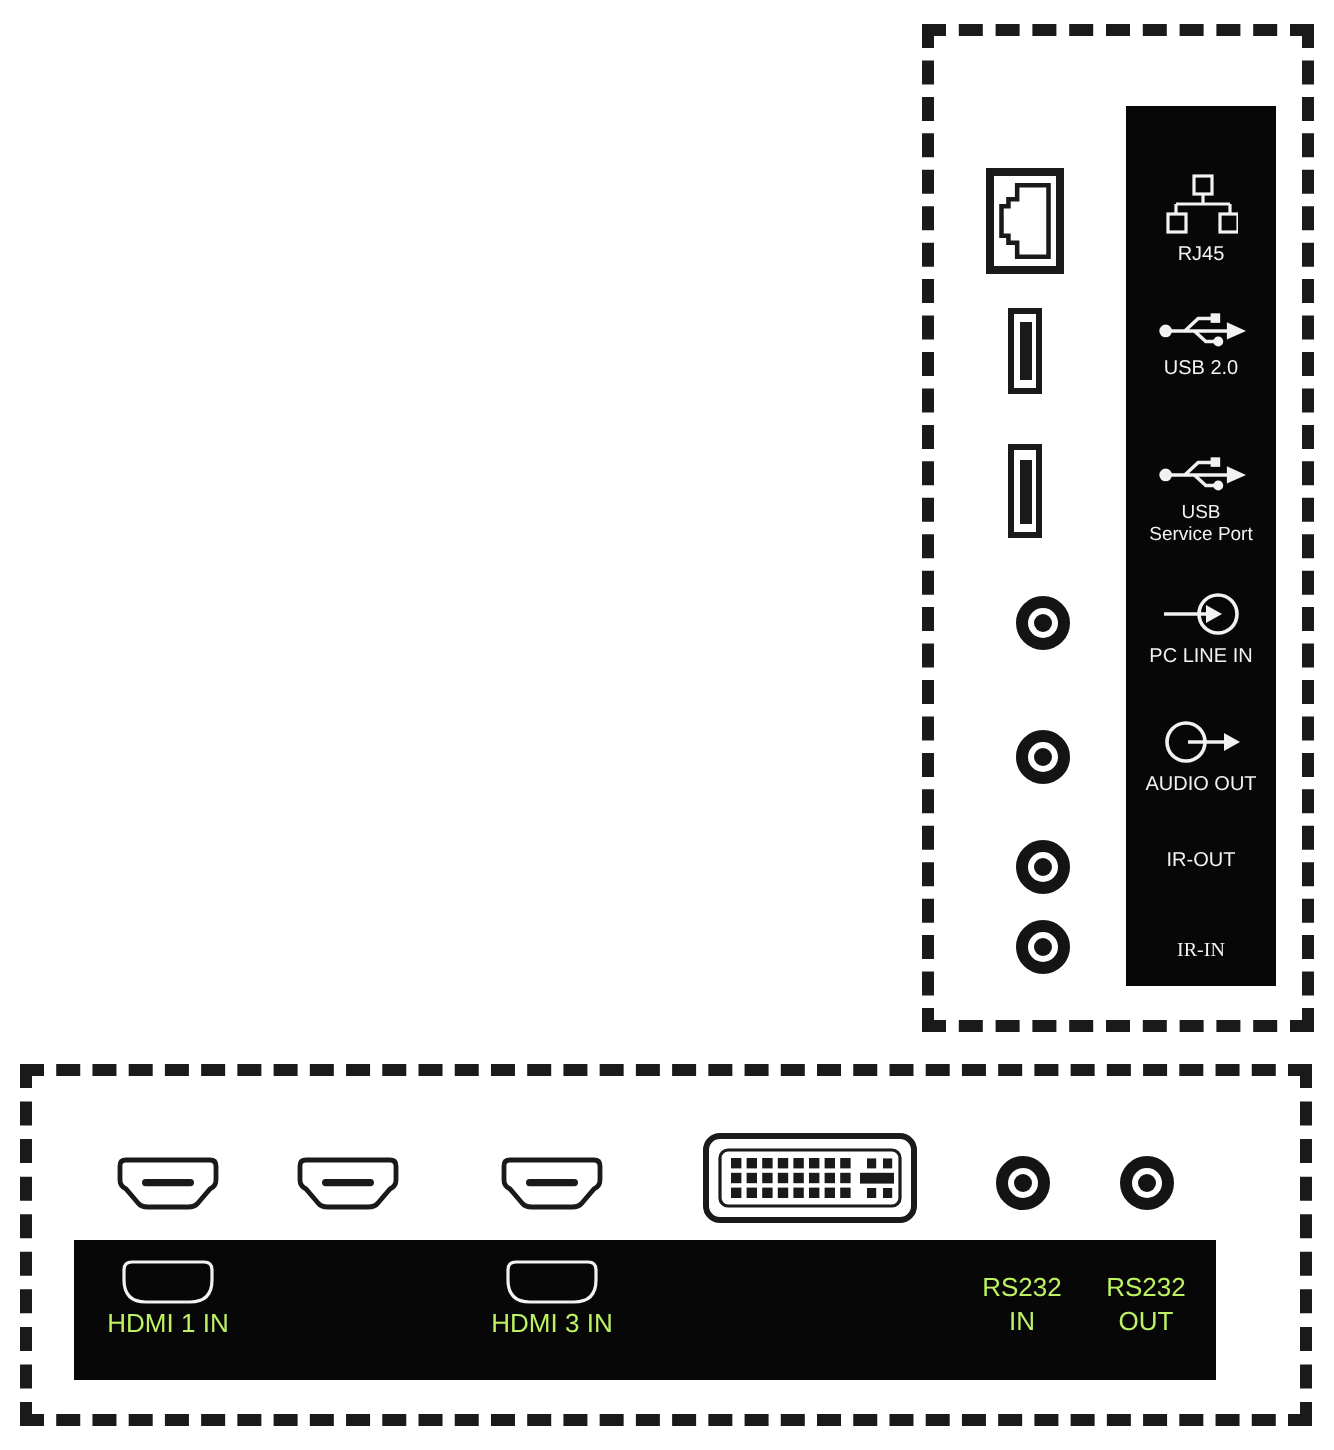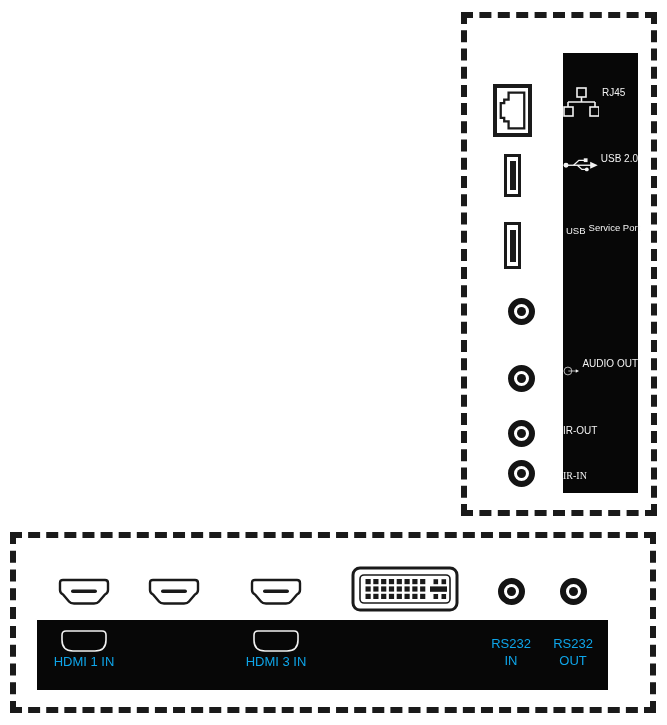--- a/index.html
+++ b/index.html
@@ -30,26 +30,26 @@
     background:#fff;display:flex;align-items:center;justify-content:center;}
   .jack::after{content:"";width:9px;height:9px;background:#141414;border-radius:50%;}
   #jack-pc-line-in{left:508px;top:298px;}
   #jack-audio-out{left:508px;top:365px;}
   #jack-ir-out{left:508px;top:420px;}
   #jack-ir-in{left:508px;top:460px;}
   #jack-rs232-in{left:498px;top:578px;}
   #jack-rs232-out{left:560px;top:578px;}
 
   
-  .v-item{position:absolute;left:0;width:100%;display:flex;flex-direction:row;
-    gap:3px;}
+  .v-item{position:absolute;left:0;width:100%;display:flex;flex-direction:column;
+    align-items:center;gap:3px;}
   .h-item{position:absolute;display:flex;flex-direction:column;align-items:center;gap:2px;}
   .lbl{color:#f2f2f2;font-size:10px;line-height:11px;text-align:center;white-space:nowrap;}
   .lbl-sm{color:#f2f2f2;font-size:9.5px;line-height:11px;text-align:center;white-space:nowrap;}
-  .lbl-lg{color:#0ea5e9;font-size:13px;line-height:15px;text-align:center;white-space:nowrap;}
+  .lbl-lg{color:#bef264;font-size:13px;line-height:15px;text-align:center;white-space:nowrap;}
 
   #v-rj45{top:34px;} #v-usb20{top:100px;} #v-usbsvc{top:172px;}
   #v-pcline{top:241px;} #v-audio{top:305px;} #v-irout{top:372px;} #v-irin{top:417px;font-family:Liberation Serif, serif;}
 
   #h-hdmi1{left:2px;top:10px;width:90px;}
   #h-hdmi2{left:92px;top:10px;width:90px;}
   #h-hdmi3{left:194px;top:10px;width:90px;}
   #h-dvi{left:323px;top:6px;width:90px;}
   #h-rs232in{left:439px;top:16px;width:70px;}
   #h-rs232out{left:501px;top:16px;width:70px;}
@@ -116,20 +116,28 @@
         <polygon points="36,8.5 46,13 36,17.5" fill="#f2f2f2"></polygon>
         <path d="M14,13 L21,6.5 H28" stroke="#f2f2f2" stroke-width="1.8" fill="none"></path>
         <rect x="27.5" y="3.8" width="5" height="5" fill="#f2f2f2"></rect>
         <path d="M19,13 L25,18.5 H30" stroke="#f2f2f2" stroke-width="1.8" fill="none"></path>
         <circle cx="31.5" cy="18.5" r="2.6" fill="#f2f2f2"></circle>
       </svg>
       <div class="lbl-sm">USB</div>
       <div class="lbl-sm" style="margin-top:-3px">Service Port</div>
     </div>
 
+    <div id="v-pcline" class="v-item">
+      <svg width="40" height="26" viewBox="0 0 40 26">
+        <circle cx="28" cy="13" r="9.5" stroke="#f2f2f2" stroke-width="1.8" fill="none"></circle>
+        <path d="M1,13 H22" stroke="#f2f2f2" stroke-width="1.8" fill="none"></path>
+        <polygon points="22,8.5 30,13 22,17.5" fill="#f2f2f2"></polygon>
+      </svg>
+      <div class="lbl">PC LINE IN</div>
+    </div>
 
     <div id="v-audio" class="v-item">
       <svg width="40" height="26" viewBox="0 0 40 26">
         <circle cx="12" cy="13" r="9.5" stroke="#f2f2f2" stroke-width="1.8" fill="none"></circle>
         <path d="M13,13 H32" stroke="#f2f2f2" stroke-width="1.8" fill="none"></path>
         <polygon points="31,8.5 39,13 31,17.5" fill="#f2f2f2"></polygon>
       </svg>
       <div class="lbl">AUDIO OUT</div>
     </div>
 

